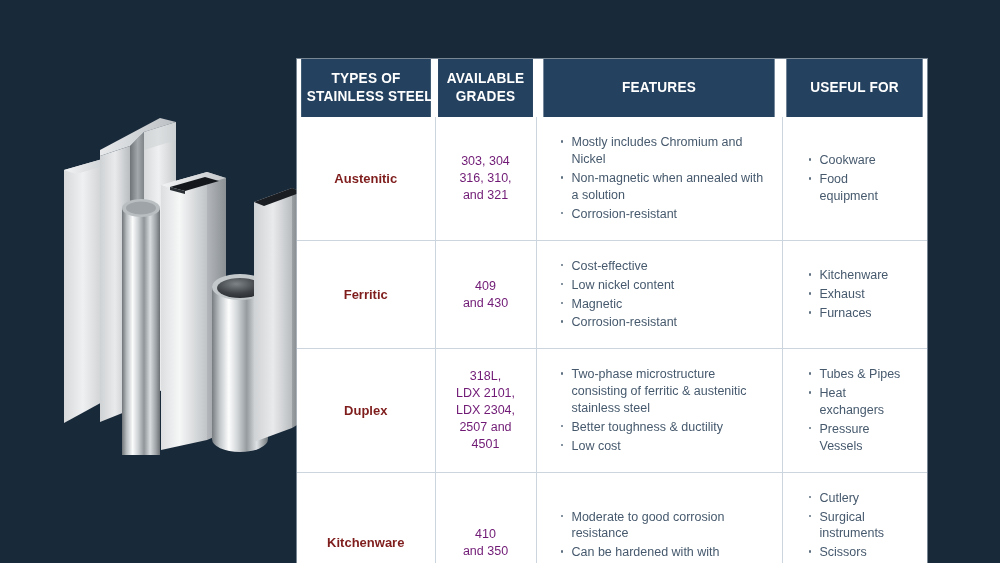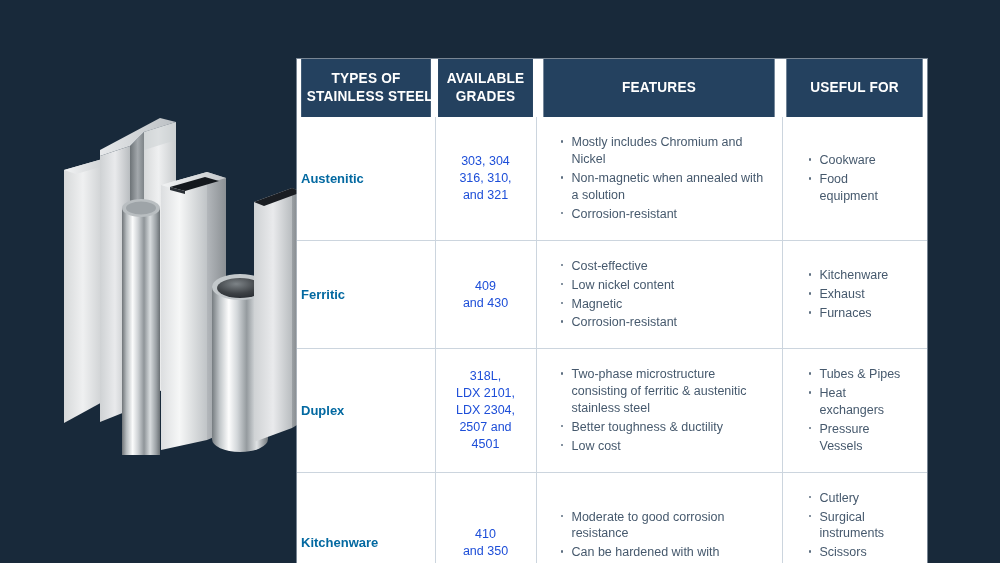--- a/index.html
+++ b/index.html
@@ -64,30 +64,30 @@
     vertical-align: middle;
     color: #44576b;
     font-size: 12.5px;
     line-height: 1.35;
     background: #fff;
   }
   tbody tr:first-child td { border-top: none; }
   tbody td:first-child { border-left: none; }
 
   td.type-cell {
-    text-align: left;
+    text-align: center;
     font-weight: bold;
-    color: #0369a1;
+    color: #7f1d1d;
     font-size: 13px;
     padding: 6px 4px;
   }
   td.grades-cell {
     text-align: center;
     padding: 6px 6px;
-    color: #1d4ed8;
+    color: #701a75;
   }
   td.grades-cell .gline { display: block; white-space: nowrap; }
 
   td.list-cell {
     padding: 9px 10px 9px 14px;
   }
   td.list-cell ul {
     margin: 8px;
     padding: 0;
     list-style: none;

